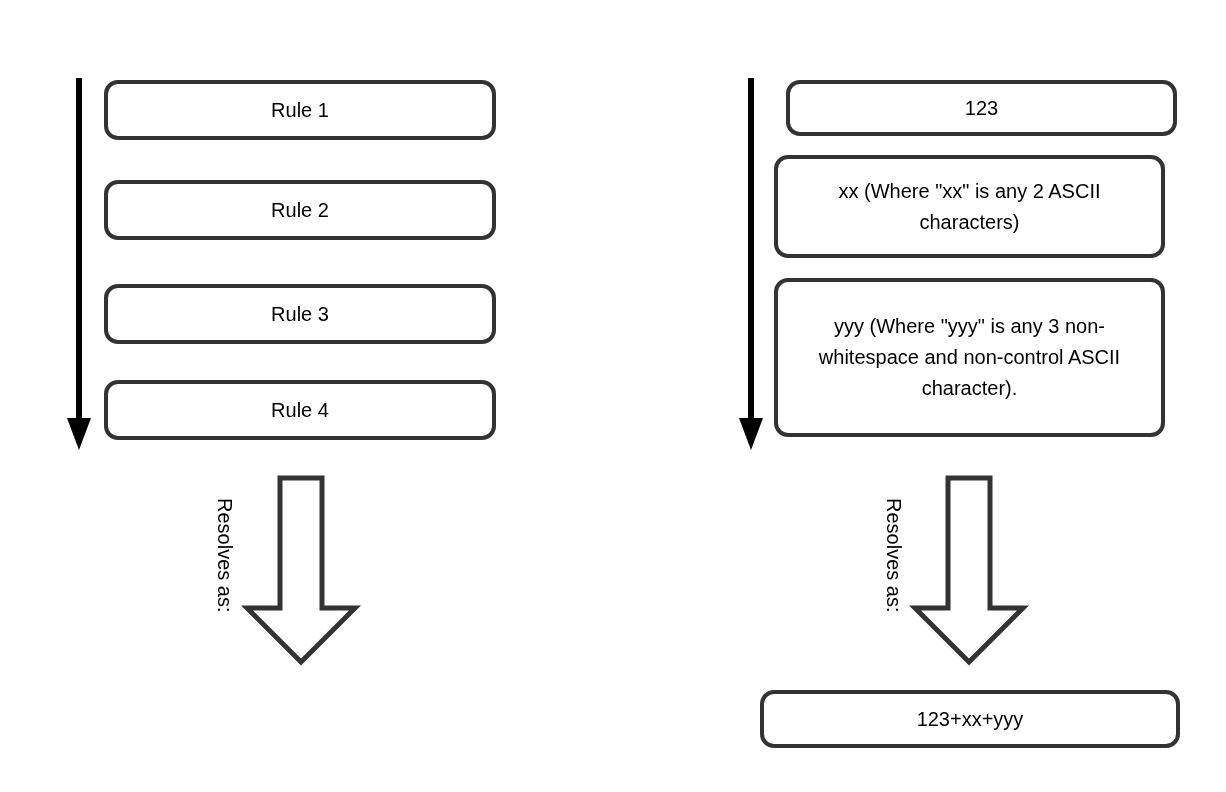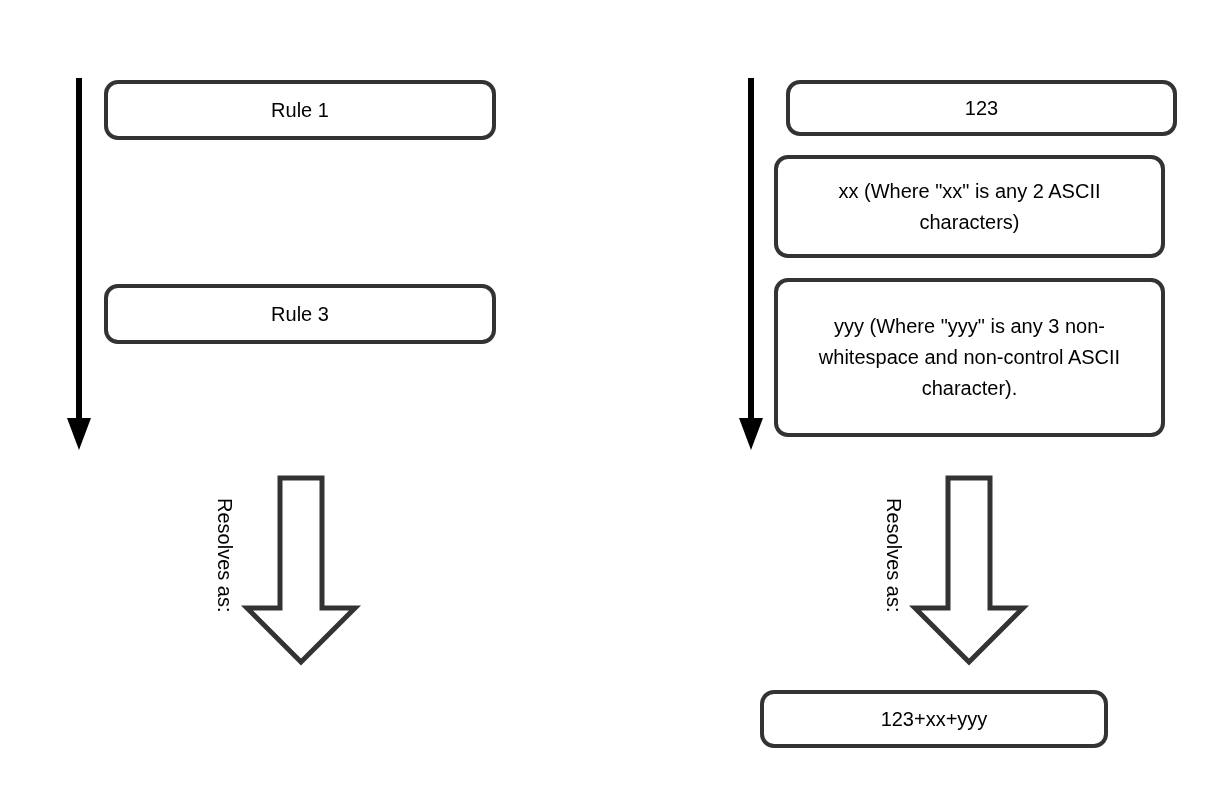--- a/index.html
+++ b/index.html
@@ -55,25 +55,31 @@
     <svg width="40" height="390" viewBox="0 0 40 390" aria-hidden="true">
       <line x1="19" y1="8" x2="19" y2="360" stroke="#000000" stroke-width="6"></line>
       <polygon points="19,380 7,348 31,348" fill="#000000"></polygon>
     </svg>
   </div>
 
   <div class="rbox" style="left:104px; top:80px; width:392px; height:60px;">
     <span>Rule 1</span>
   </div>
 
+  <div class="rbox" style="left:104px; top:180px; width:392px; height:60px;">
+    <span>Rule 2</span>
+  </div>
 
   <div class="rbox" style="left:104px; top:284px; width:392px; height:60px;">
     <span>Rule 3</span>
   </div>
 
+  <div class="rbox" style="left:104px; top:380px; width:392px; height:60px;">
+    <span>Rule 4</span>
+  </div>
 
   <div class="vlabel" style="left:236px; top:498px;">Resolves as:</div>
 
   <div class="flow-arrow" style="left:240px; top:470px;">
     <svg width="125" height="200" viewBox="0 0 125 200" aria-hidden="true">
       <polygon points="40,8 82,8 82,138 115,138 61,192 7,138 40,138" fill="#ffffff" stroke="#333333" stroke-width="5" stroke-linejoin="miter"></polygon>
     </svg>
   </div>
 
 
@@ -97,17 +103,17 @@
   </div>
 
   <div class="vlabel" style="left:905px; top:498px;">Resolves as:</div>
 
   <div class="flow-arrow" style="left:908px; top:470px;">
     <svg width="125" height="200" viewBox="0 0 125 200" aria-hidden="true">
       <polygon points="40,8 82,8 82,138 115,138 61,192 7,138 40,138" fill="#ffffff" stroke="#333333" stroke-width="5" stroke-linejoin="miter"></polygon>
     </svg>
   </div>
 
-  <div class="rbox" style="left:760px; top:690px; width:348px; height:58px;">
+  <div class="rbox" style="left:760px; top:690px; width:420px; height:58px;">
     <span>123+xx+yyy</span>
   </div>
 
 </div>
 
 </body></html>

